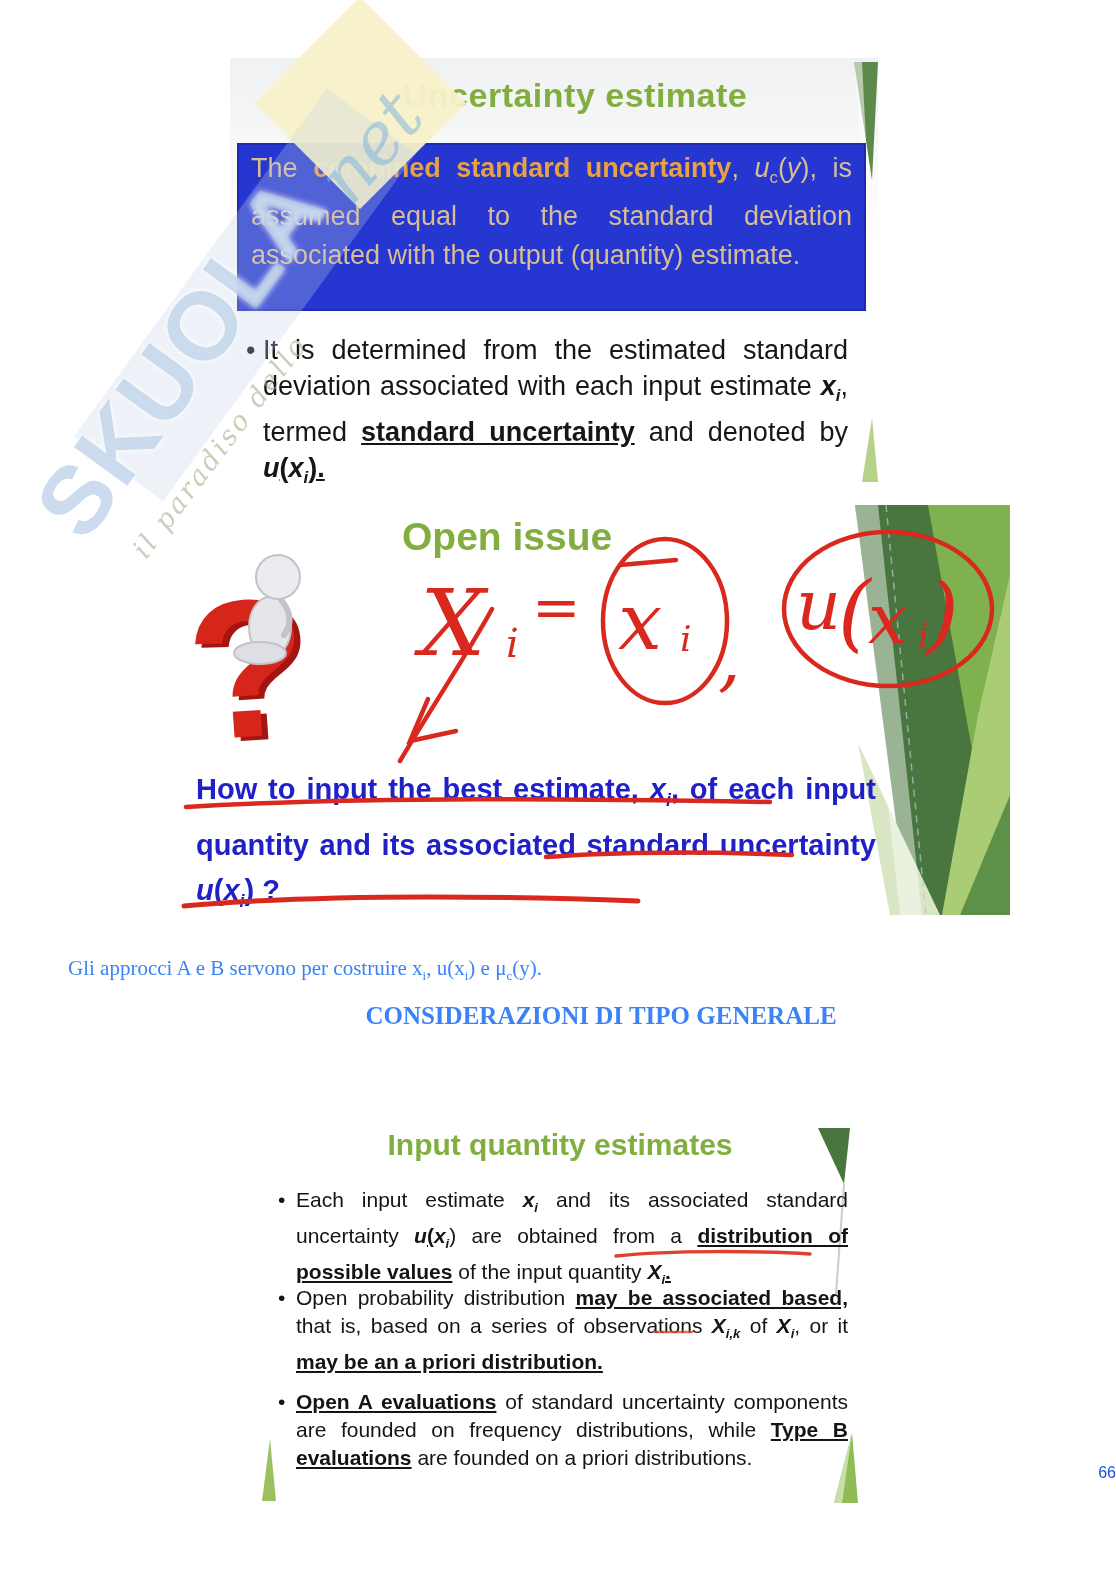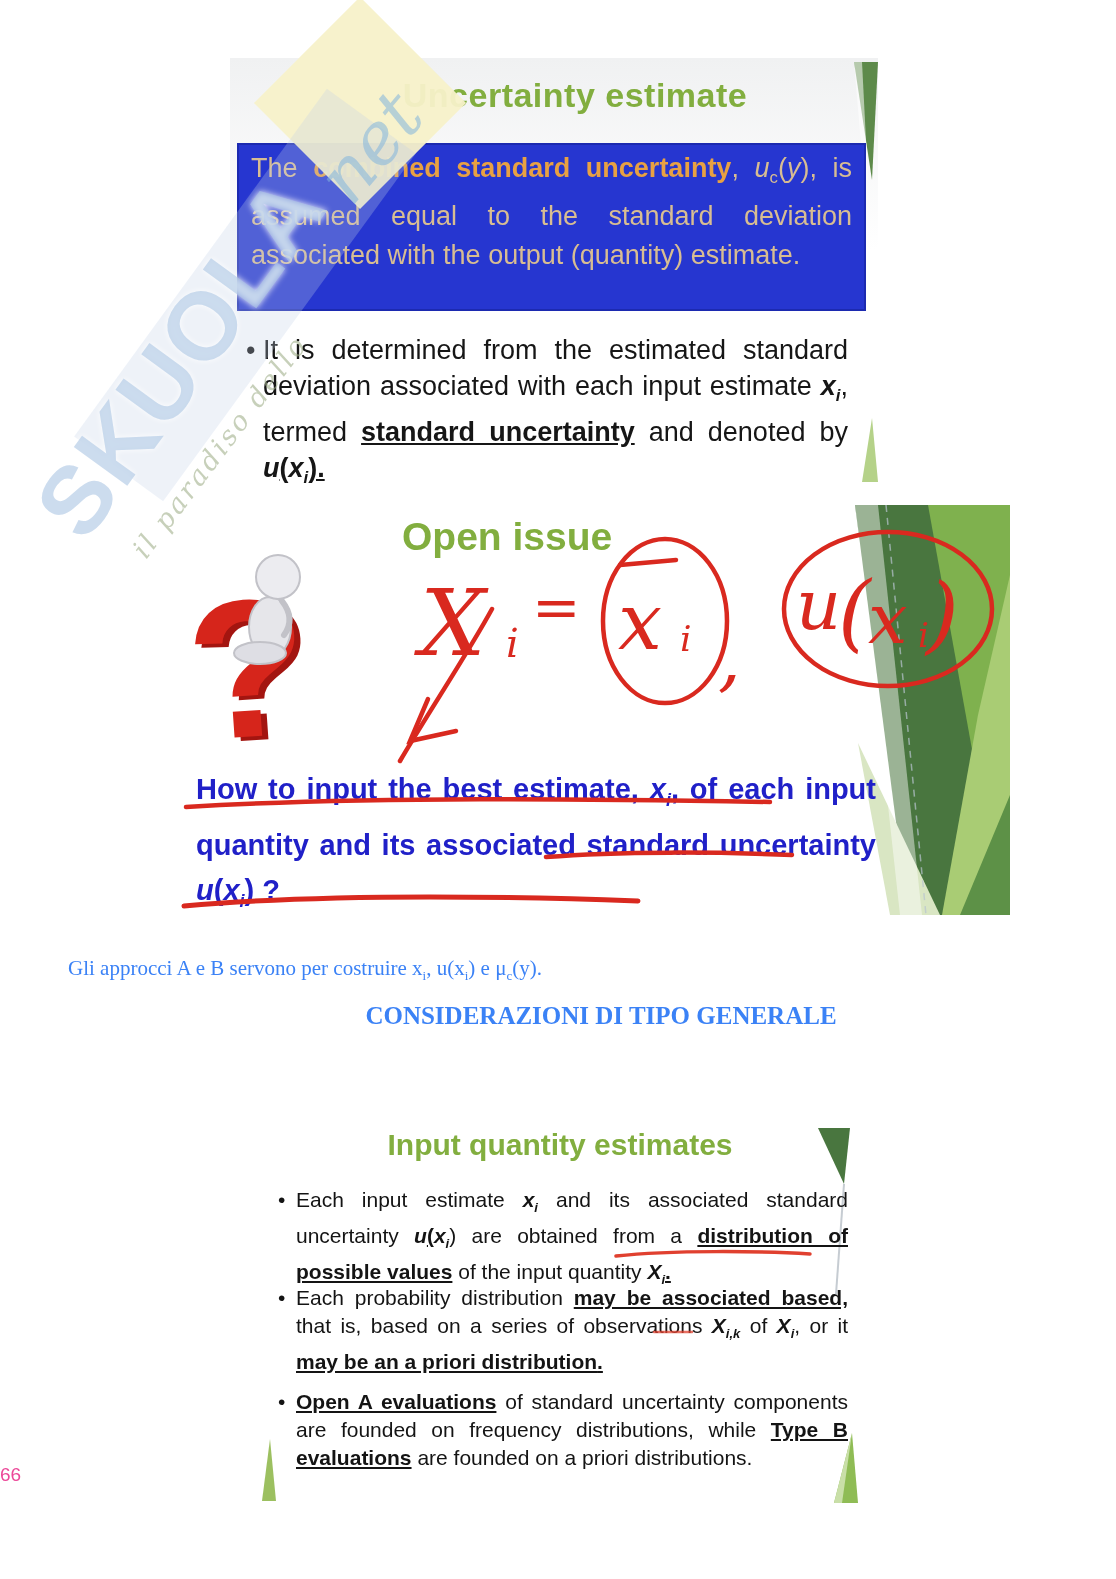--- a/index.html
+++ b/index.html
@@ -41,21 +41,21 @@
 
   
   .slide3{left:262px;top:1082px;width:596px;height:385px;background:#fff;margin-top:40px;}
   .s3-title{left:0;top:6px;width:100%;text-align:center;font-size:30px;
             font-weight:bold;color:#82ae3f;}
   .s3-bullet{left:14px;width:552px;padding-left:20px;font-size:21px;line-height:28px;
              text-align:justify;color:#141414;}
   .s3-bullet .marker{position:absolute;left:2px;top:0;}
   .s3-b1{top:64px;}.s3-b2{top:162px;}.s3-b3{top:266px;}
 
-  .pagenum{left:0;top:1464px;width:100%;text-align:left;font-size:19px;color:#ec4899;}
+  .pagenum{left:0;top:1464px;width:100%;text-align:right;font-size:16px;color:#1d4ed8;}
 
   
   .wm{pointer-events:none;}
   .wm-diamond{left:285px;top:28px;width:150px;height:150px;background:#f7f1c9;
               transform:rotate(45deg);opacity:.95;z-index:4;}
   .wm-band{left:30px;top:240px;width:430px;height:110px;background:rgba(195,210,230,.28);
            transform:rotate(-54deg);z-index:4;}
   .wm-brand{left:58px;top:470px;font-size:96px;font-weight:bold;
             color:rgba(172,198,228,.62);transform:rotate(-54deg);transform-origin:0 50%;
             text-shadow:0 0 6px rgba(255,255,255,.9);z-index:6;letter-spacing:2px;}
@@ -163,21 +163,21 @@
     <svg class="abs" style="right:0;bottom:4px;" width="26" height="70">
       <polygon points="20,0 2,70 26,70" fill="#8fbc55"></polygon>
       <polygon points="20,0 10,70 2,70" fill="#c9dfa8"></polygon>
     </svg>
 
     <div class="abs s3-bullet s3-b1">
       <span class="marker">•</span><span>Each input estimate </span><span class="bi">x</span><sub class="bi">i</sub><span> and its associated standard uncertainty </span><span class="bi">u</span><span class="bb">(</span><span class="bi">x</span><sub class="bi">i</sub><span>) are obtained from a </span><span class="bb">distribution of possible values</span><span> of the input quantity </span><span class="bi">X</span><sub class="bi">i</sub><span class="bb">.</span>
     </div>
 
     <div class="abs s3-bullet s3-b2">
-      <span class="marker">•</span><span>Each probability distribution </span><span class="bb">may be associated based,</span><span> that is, based on a series of observations </span><span class="bi">X</span><sub class="bi">i,k</sub><span> of </span><span class="bi">X</span><sub class="bi">i</sub><span>, or it </span><span class="bb">may be an a priori distribution</span><span class="bb">.</span>
+      <span class="marker">•</span><span>Open probability distribution </span><span class="bb">may be associated based,</span><span> that is, based on a series of observations </span><span class="bi">X</span><sub class="bi">i,k</sub><span> of </span><span class="bi">X</span><sub class="bi">i</sub><span>, or it </span><span class="bb">may be an a priori distribution</span><span class="bb">.</span>
     </div>
 
     <div class="abs s3-bullet s3-b3">
       <span class="marker">•</span><span class="bb">Open A evaluations</span><span> of standard uncertainty components are founded on frequency distributions, while </span><span class="bb">Type B evaluations</span><span> are founded on a priori distributions.</span>
     </div>
 
     <svg class="abs" style="left:0;top:0;z-index:3;" width="596" height="385" viewBox="0 0 596 385">
       <g stroke="#e0402f" fill="none" stroke-linecap="round">
         <path d="M354,134 C410,128 500,129 548,132" stroke-width="3.5"></path>
         <path d="M392,210 L430,210" stroke-width="2.5" opacity="0.75"></path>

